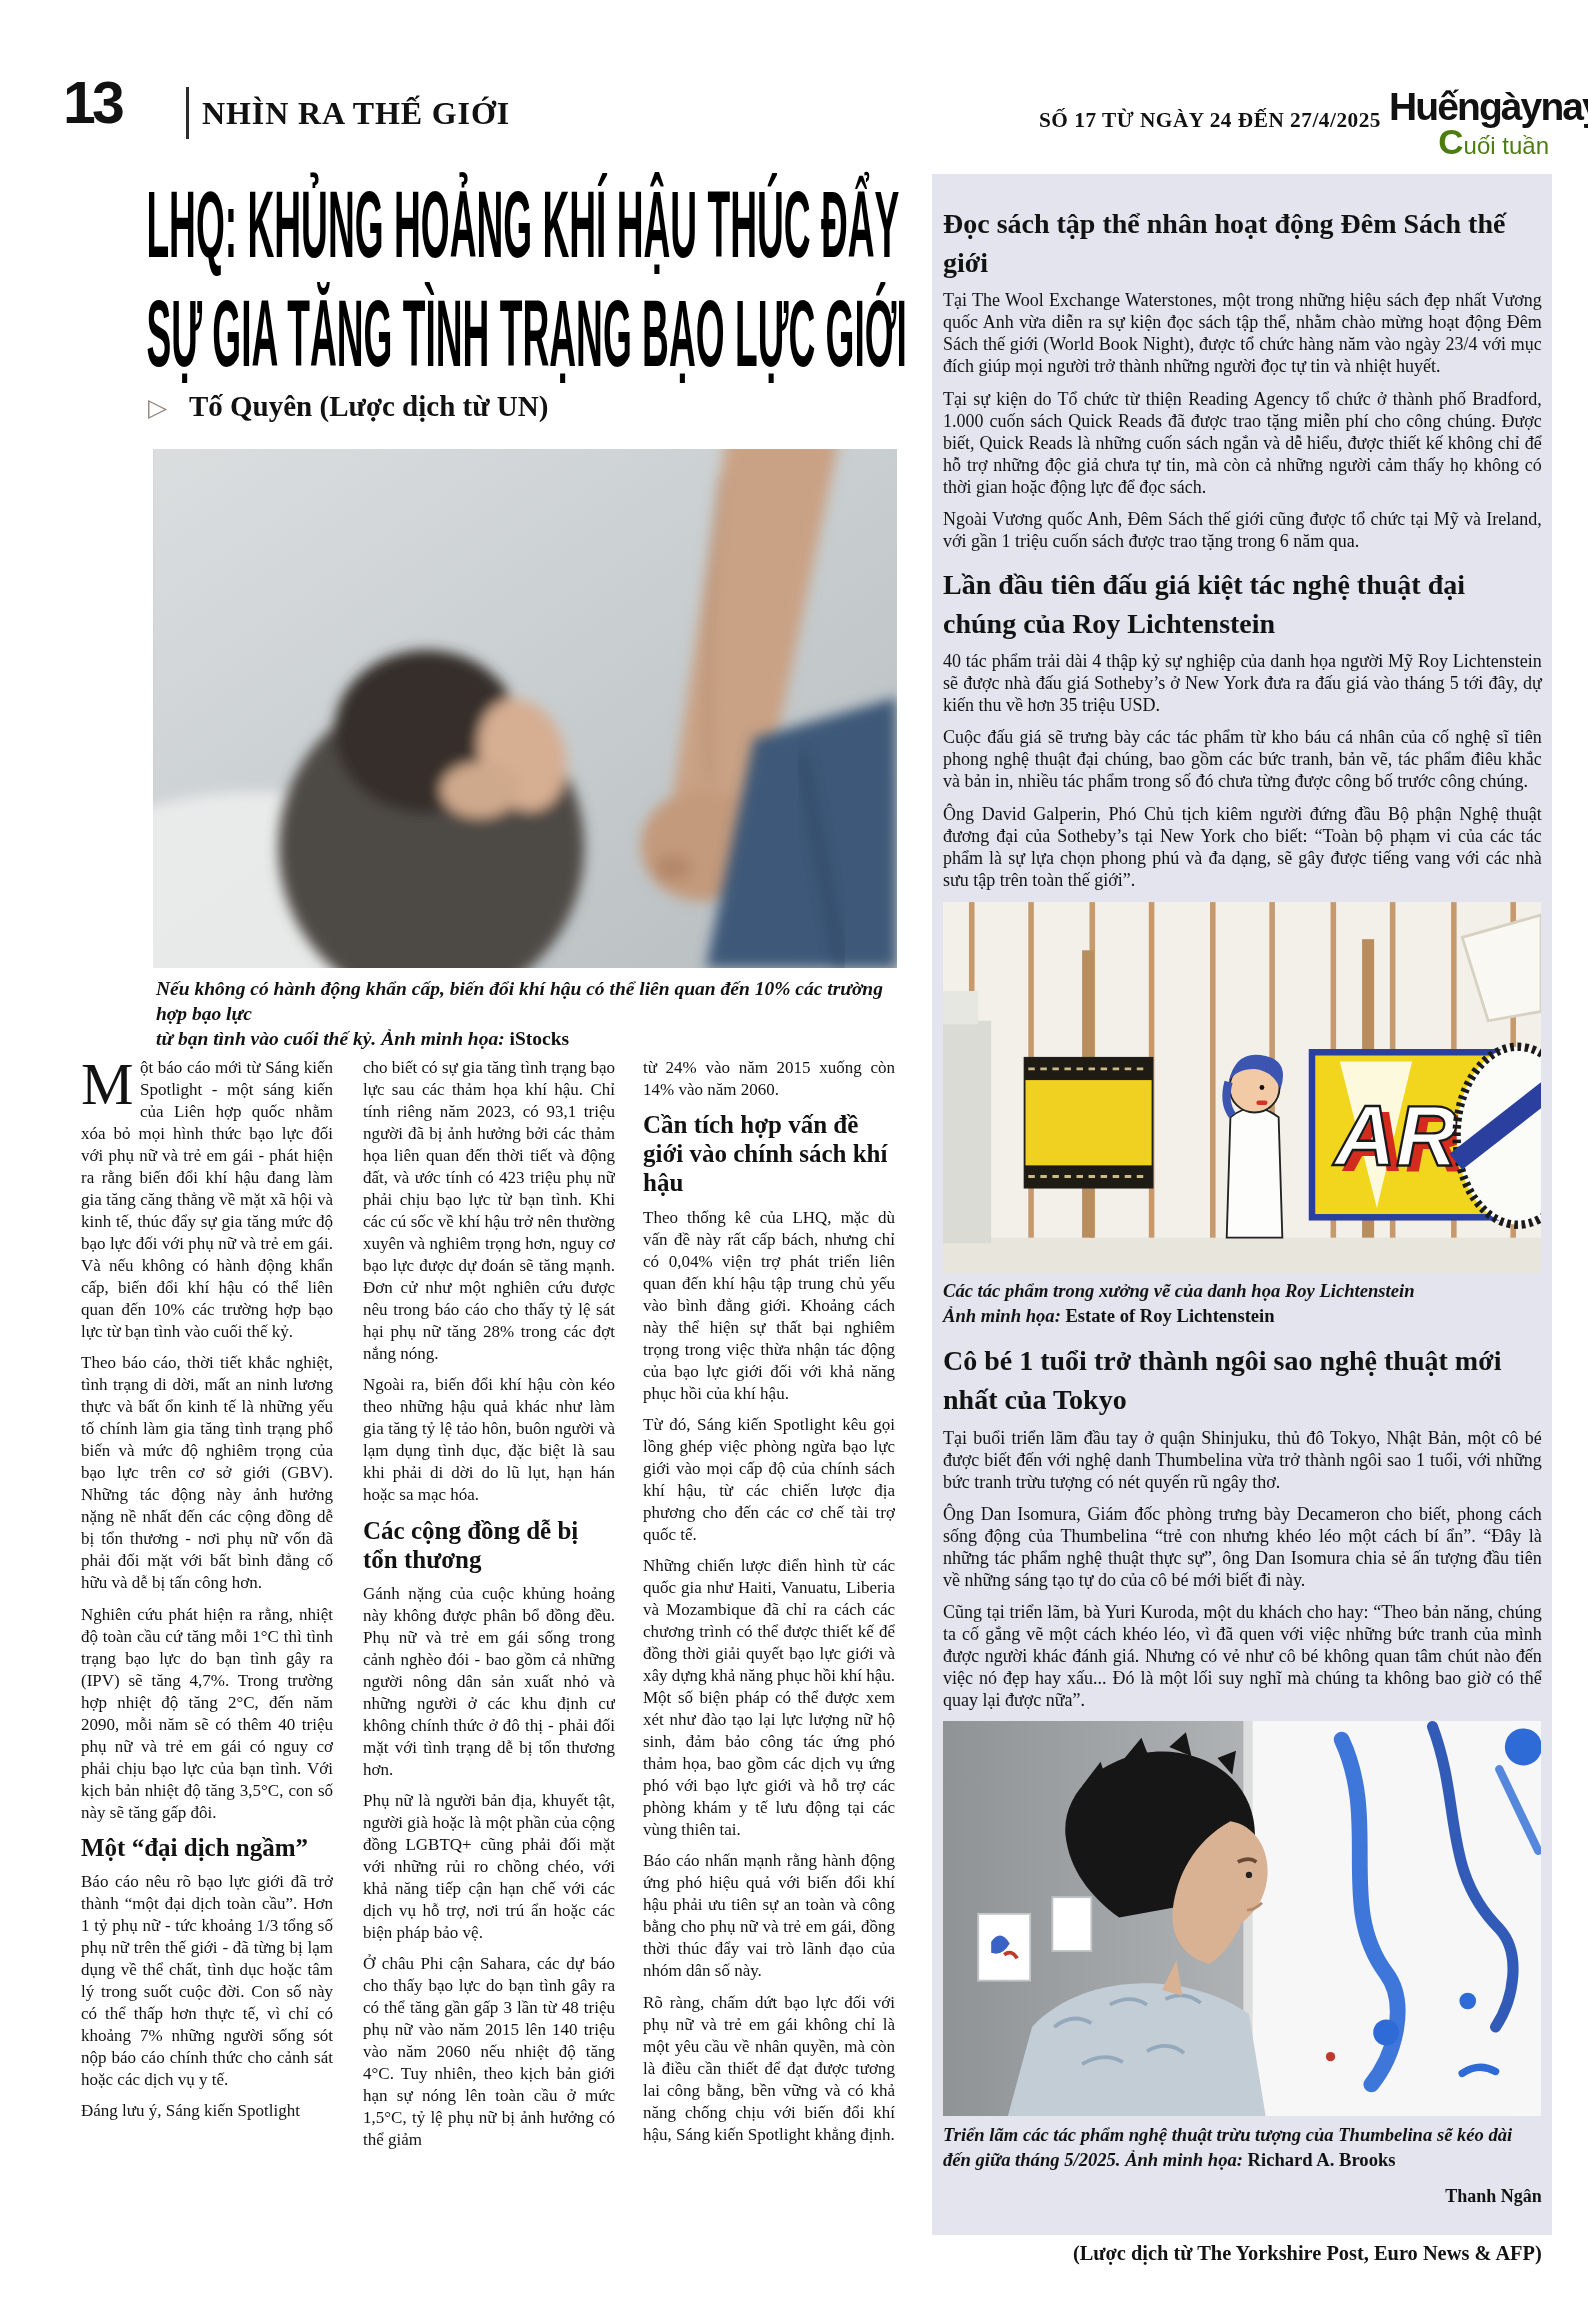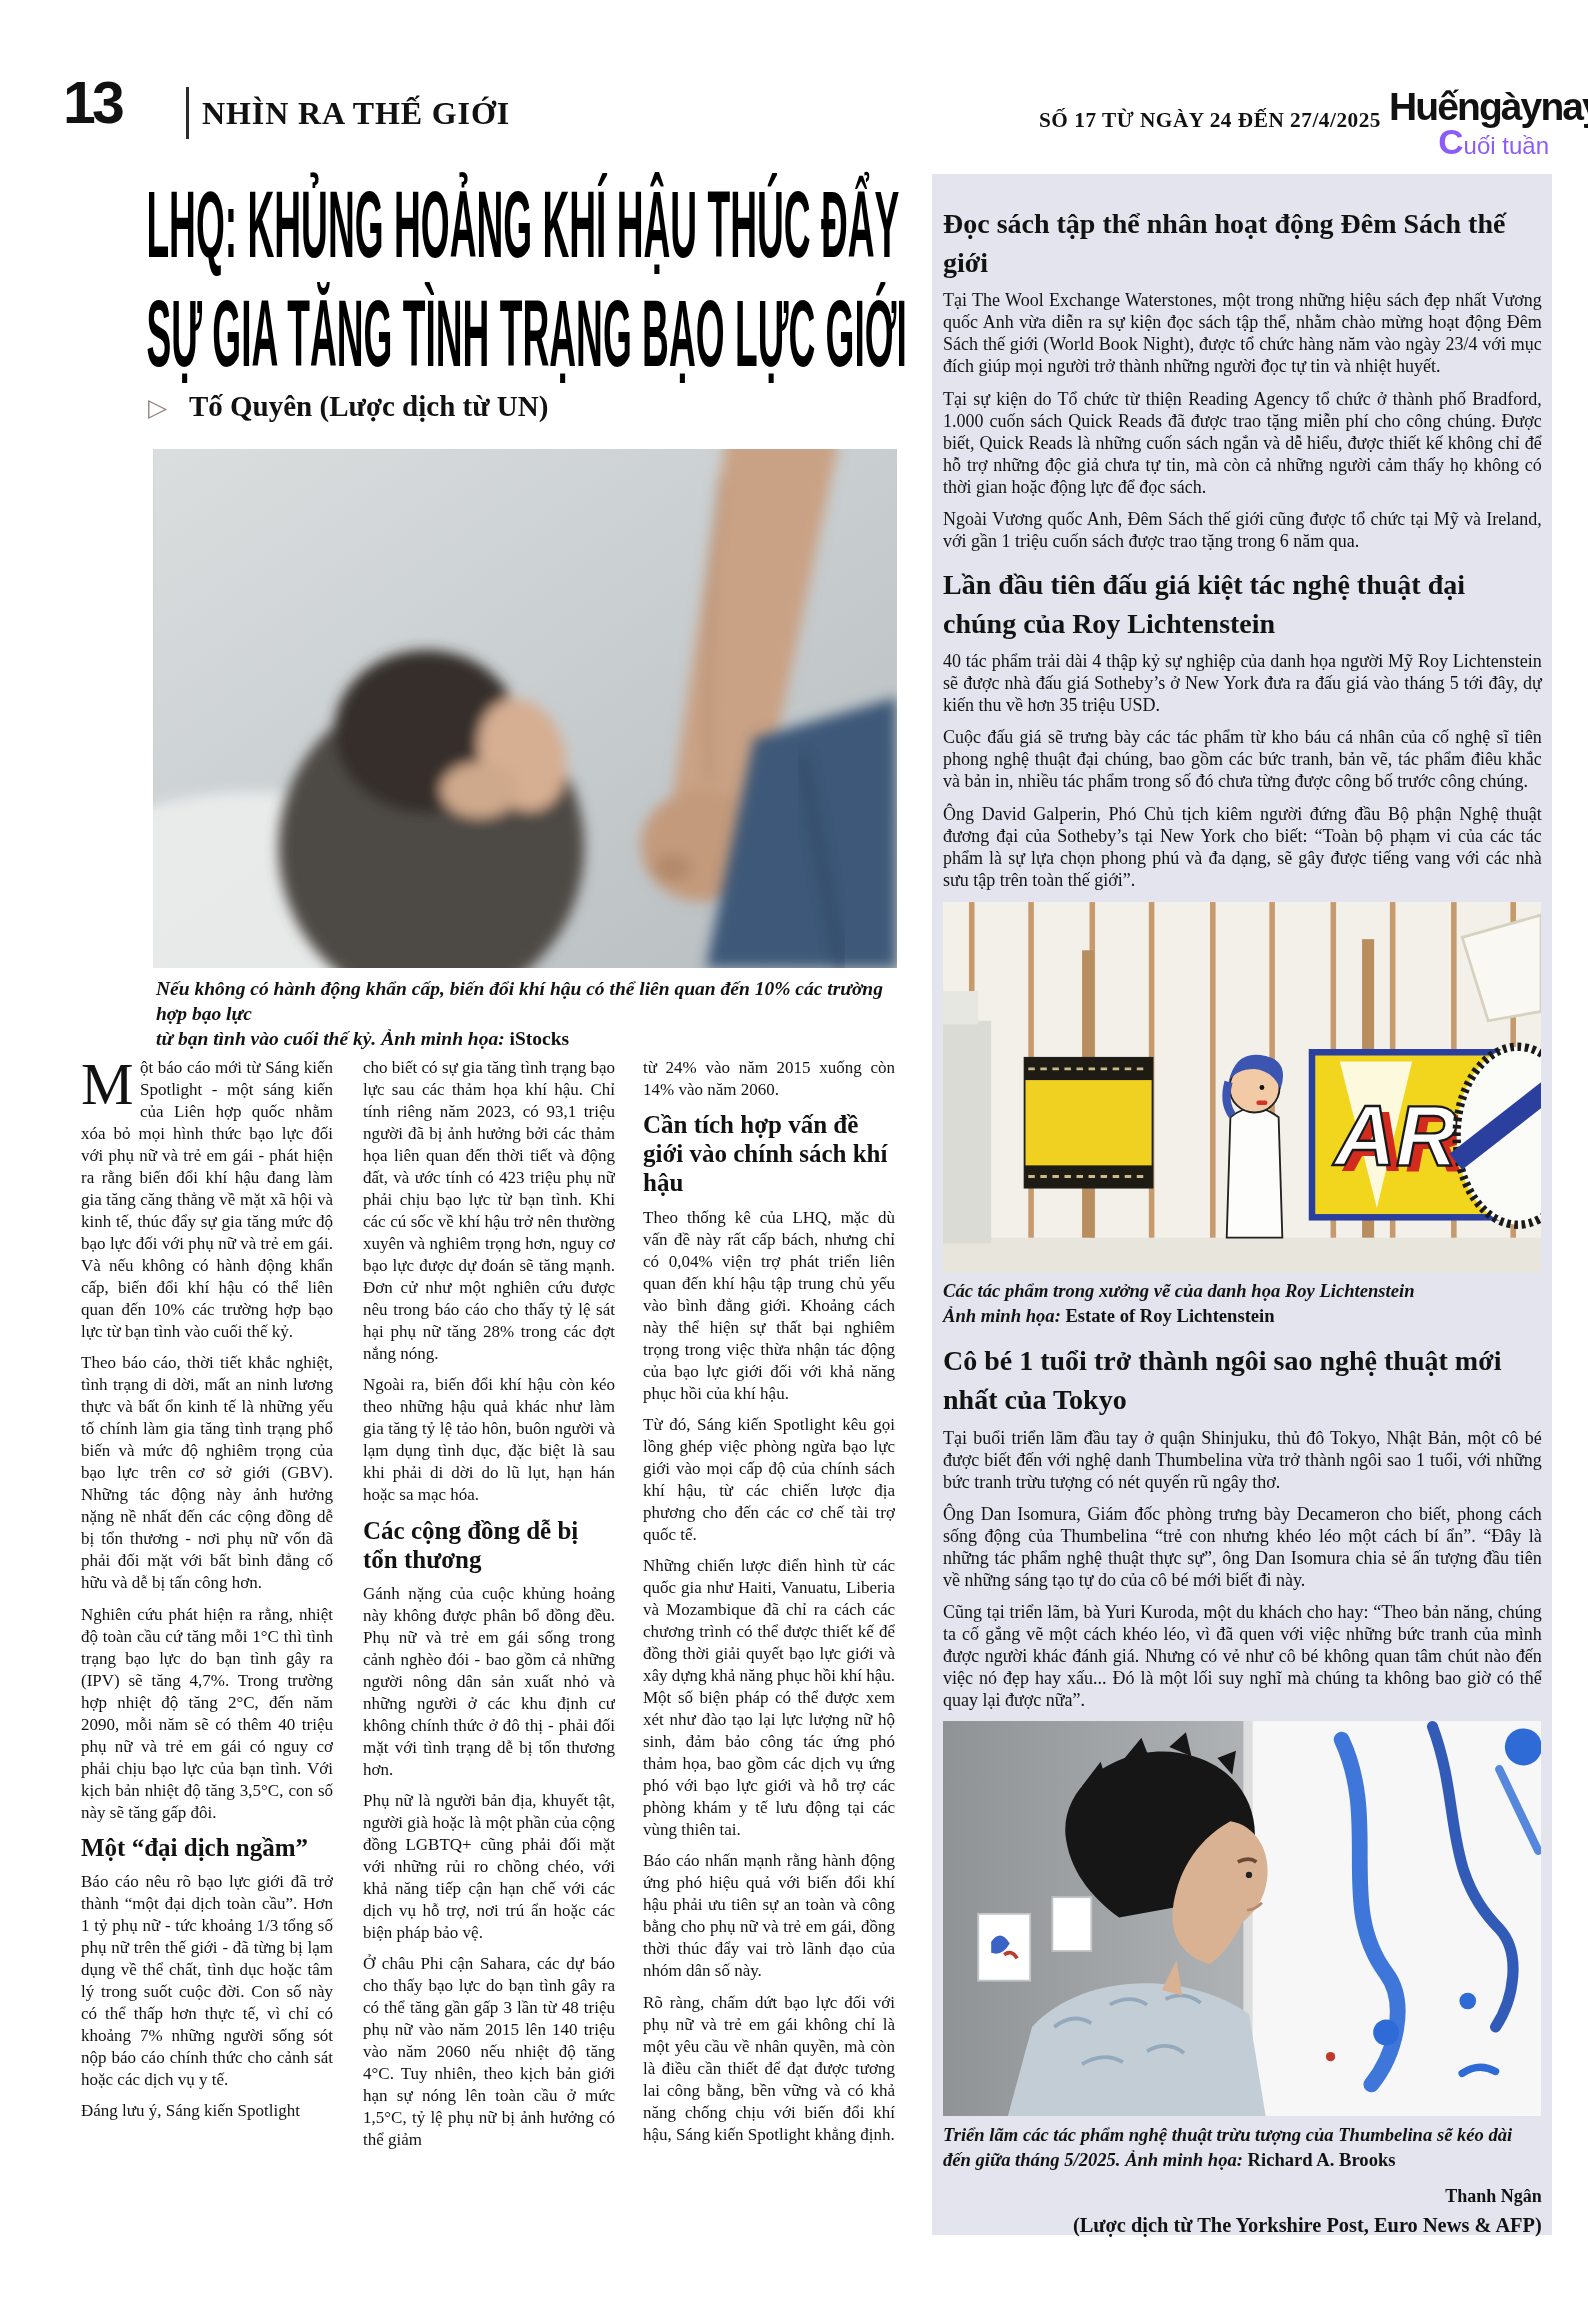--- a/index.html
+++ b/index.html
@@ -7,21 +7,21 @@
         font-family:"Liberation Serif",serif;color:#121212;overflow:hidden;margin:0 auto;}
   
   .pagenum{position:absolute;left:63px;top:74px;font-family:"Liberation Sans",sans-serif;
            font-weight:bold;font-size:59px;letter-spacing:-3.7px;line-height:59px;}
   .hdr-divider{position:absolute;left:186px;top:87px;width:2.8px;height:52px;background:#2c2c2c;}
   .section-title{position:absolute;left:202px;top:95px;font-size:32px;font-weight:600;letter-spacing:0.9px;line-height:37px;}
   .issue-line{position:absolute;left:928px;top:108px;width:453px;text-align:right;font-size:21.3px;font-weight:600;letter-spacing:0.5px;}
   .masthead{position:absolute;left:1389px;top:85px;font-family:"Liberation Sans",sans-serif;
             font-weight:bold;font-size:39px;letter-spacing:-1.9px;line-height:43px;}
   .masthead-sub{position:absolute;left:1410px;top:128px;width:139px;text-align:right;
-            font-family:"Liberation Sans",sans-serif;color:#8b5cf6;font-size:24px;line-height:28px;}
+            font-family:"Liberation Sans",sans-serif;color:#4d7c0f;font-size:24px;line-height:28px;}
   .masthead-sub::first-letter{font-size:35px;font-weight:bold;}
   
   .headline-svg{position:absolute;left:139px;top:167px;}
   .byline{position:absolute;left:148px;top:390px;font-size:29px;font-weight:bold;}
   .byline .marker{color:#97867d;font-size:25px;margin-right:15px;font-weight:normal;}
   .main-photo{position:absolute;left:153px;top:449px;width:744px;height:519px;overflow:hidden;background:#c6cbcd;}
   .main-caption{position:absolute;left:156px;top:976px;width:742px;font-size:19.5px;line-height:25px;
                 font-style:italic;font-weight:bold;}
   .credit-name{font-style:normal;}
   .bodycol{position:absolute;top:1057px;width:252px;height:1171px;overflow:hidden;
@@ -34,21 +34,21 @@
   .sidebar{position:absolute;left:932px;top:174px;width:620px;height:2061px;background:#e4e4ee;
            box-sizing:border-box;padding:22px 10.2px 0 11px;font-size:18px;line-height:22px;text-align:justify;}
   .sb-h{font-weight:bold;font-size:28px;line-height:39px;text-align:left;margin:13px 0 7.4px;}
   .sb-h.first{margin-top:8px;}
   .sidebar p{margin:0 0 10.2px 0;}
   .sb-photo{width:598px;height:371px;margin:11px 0 5.6px;overflow:hidden;background:#eee;}
   .sb-photo.tall{height:395px;margin-top:9.3px;}
   .sb-caption{font-size:18.6px;line-height:25px;font-style:italic;font-weight:bold;text-align:left;margin-bottom:3.7px;}
   .sb-caption .right{display:block;text-align:left;}
   .signature{margin-top:9.3px;text-align:right;font-weight:bold;font-size:18px;line-height:30px;}
-  .signature-sub{text-align:right;font-weight:bold;font-size:20.4px;line-height:28px;}
+  .signature-sub{text-align:right;font-weight:bold;font-size:20.4px;line-height:28px;margin-top:28px;}
 </style>
 </head>
 <body>
 
 <div class="page">
 
   <div class="pagenum">13</div>
   <div class="hdr-divider"></div>
   <div class="section-title">NHÌN RA THẾ GIỚI</div>
   <div class="issue-line">SỐ 17 TỪ NGÀY 24 ĐẾN 27/4/2025</div>

